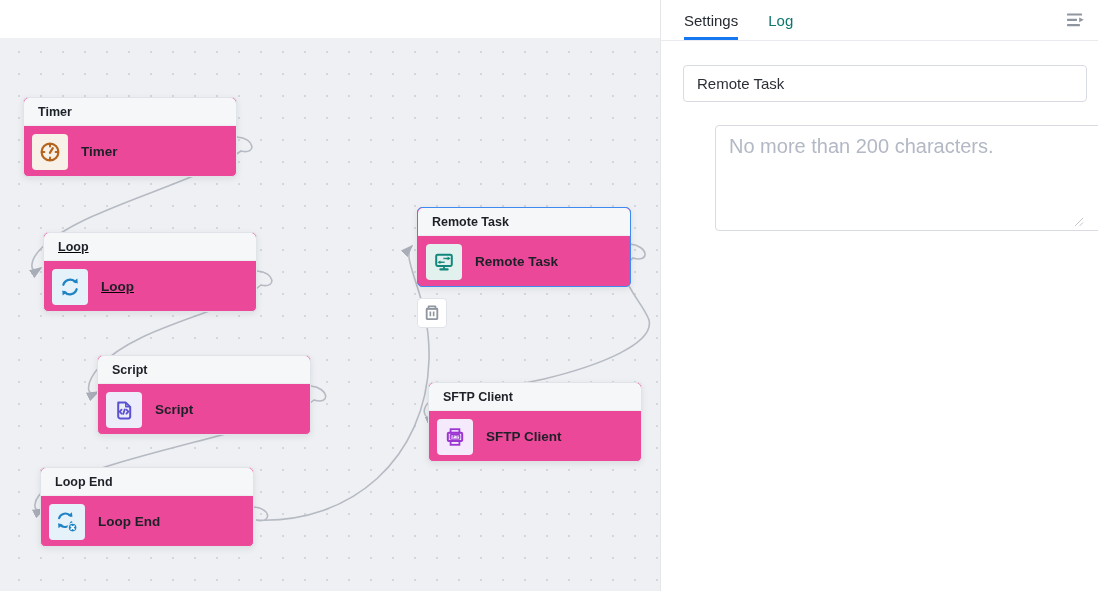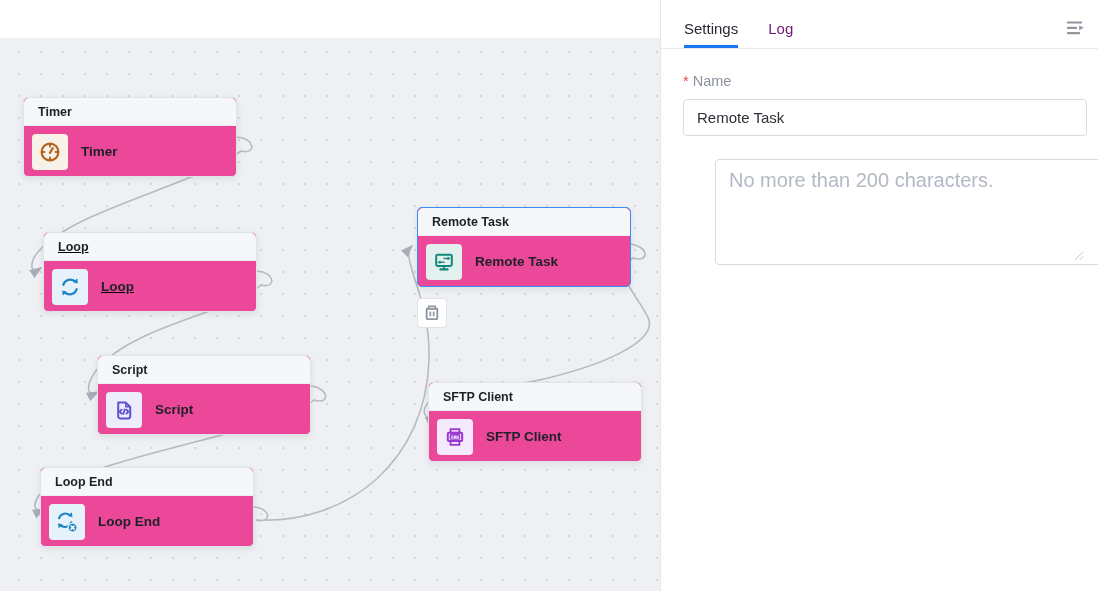--- a/index.html
+++ b/index.html
@@ -35,23 +35,23 @@
   .n-sftp{left:428px;top:382px;}
 
   .delete-btn{position:absolute;left:417px;top:298px;width:30px;height:30px;
         background:#fff;border:1px solid #e0e3e8;border-radius:4px;box-sizing:border-box;
         display:flex;align-items:center;justify-content:center;cursor:pointer;}
 
   
   .panel{position:absolute;left:660px;top:0;width:438px;height:591px;background:#fff;
         border-left:1px solid #e4e6ea;box-sizing:border-box;}
   .panel-header{height:40px;border-bottom:1px solid #e8eaee;display:flex;
-        align-items:stretch;padding:8px 12px 0 23px;}
+        align-items:stretch;padding:0 12px 0 23px;}
   .tab{position:relative;display:flex;align-items:center;font-size:15px;
-        color:#701a75;margin-right:30px;cursor:pointer;}
+        color:#0f766e;margin-right:30px;cursor:pointer;}
   .tab.active{color:#262a31;}
   .tab.active::after{content:"";position:absolute;left:0;right:0;bottom:0;height:3px;
         background:#1677f0;}
   .fold-btn{margin-left:auto;display:flex;align-items:center;cursor:pointer;}
 
   .panel-body{padding:24px 11px 0 22px;}
   .field-label{font-size:14.5px;color:#8b919e;margin-bottom:10px;}
   .req{color:#e5484d;margin-right:4px;}
   .name-input{display:block;width:100%;height:37px;box-sizing:border-box;
         border:1px solid #d8dce2;border-radius:4px;padding:0 13px;font-size:15px;
@@ -219,23 +219,20 @@
             <rect x="0" y="0.4" width="15" height="2.2" rx="0.4"></rect>
             <rect x="0" y="5.7" width="10" height="2.2" rx="0.4"></rect>
             <rect x="0" y="11" width="13" height="2.2" rx="0.4"></rect>
             <path d="M12.2 4.4 L16.8 6.8 L12.2 9.2 z"></path>
           </g>
         </svg>
       </div>
     </div>
 
     <div class="panel-body">
-      <div class="field-label">
-        <span class="req">*</span><span>Name</span>
-      </div>
       <input class="name-input" type="text" value="Remote Task" style="">
 
       <div class="desc-gap"></div>
       <div class="desc-wrap">
         <textarea class="desc-area" placeholder="No more than 200 characters." style=""></textarea>
         <svg class="resize-grip" width="10" height="10" viewBox="0 0 10 10">
           <path d="M9 1 L1 9 M9 5.5 L5.5 9" stroke="#c3c8d0" stroke-width="1" fill="none"></path>
         </svg>
       </div>
     </div>

